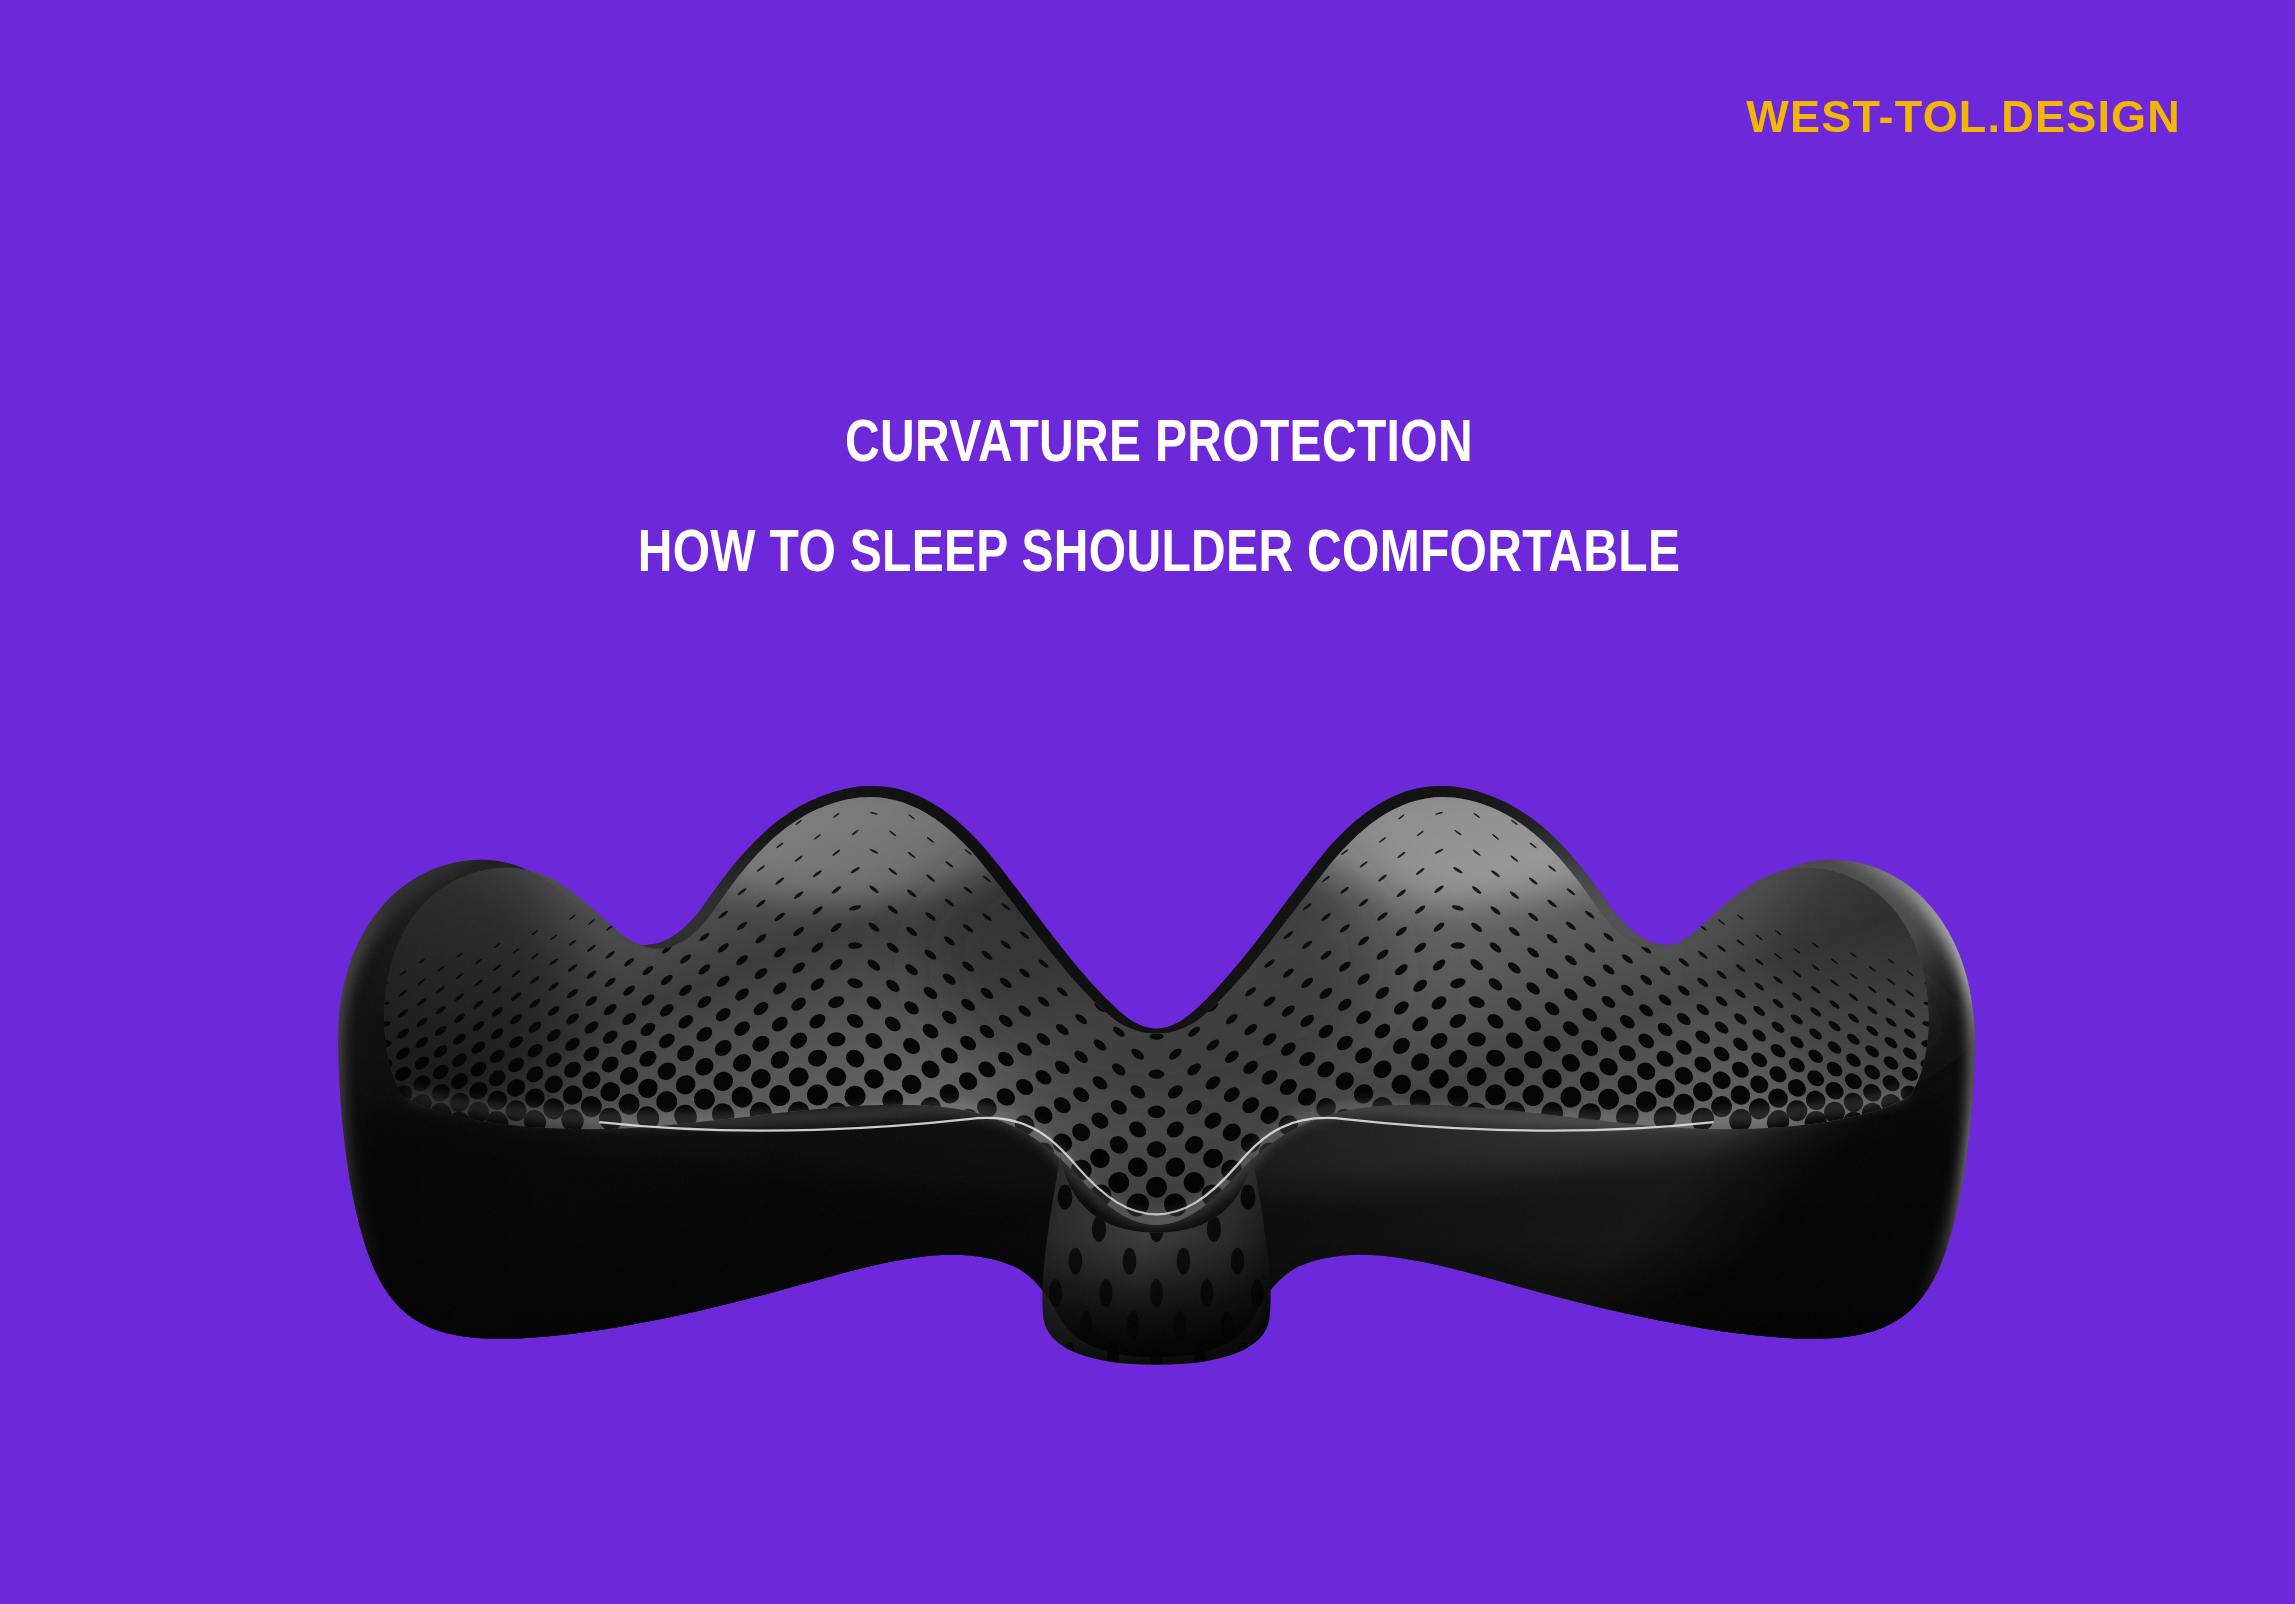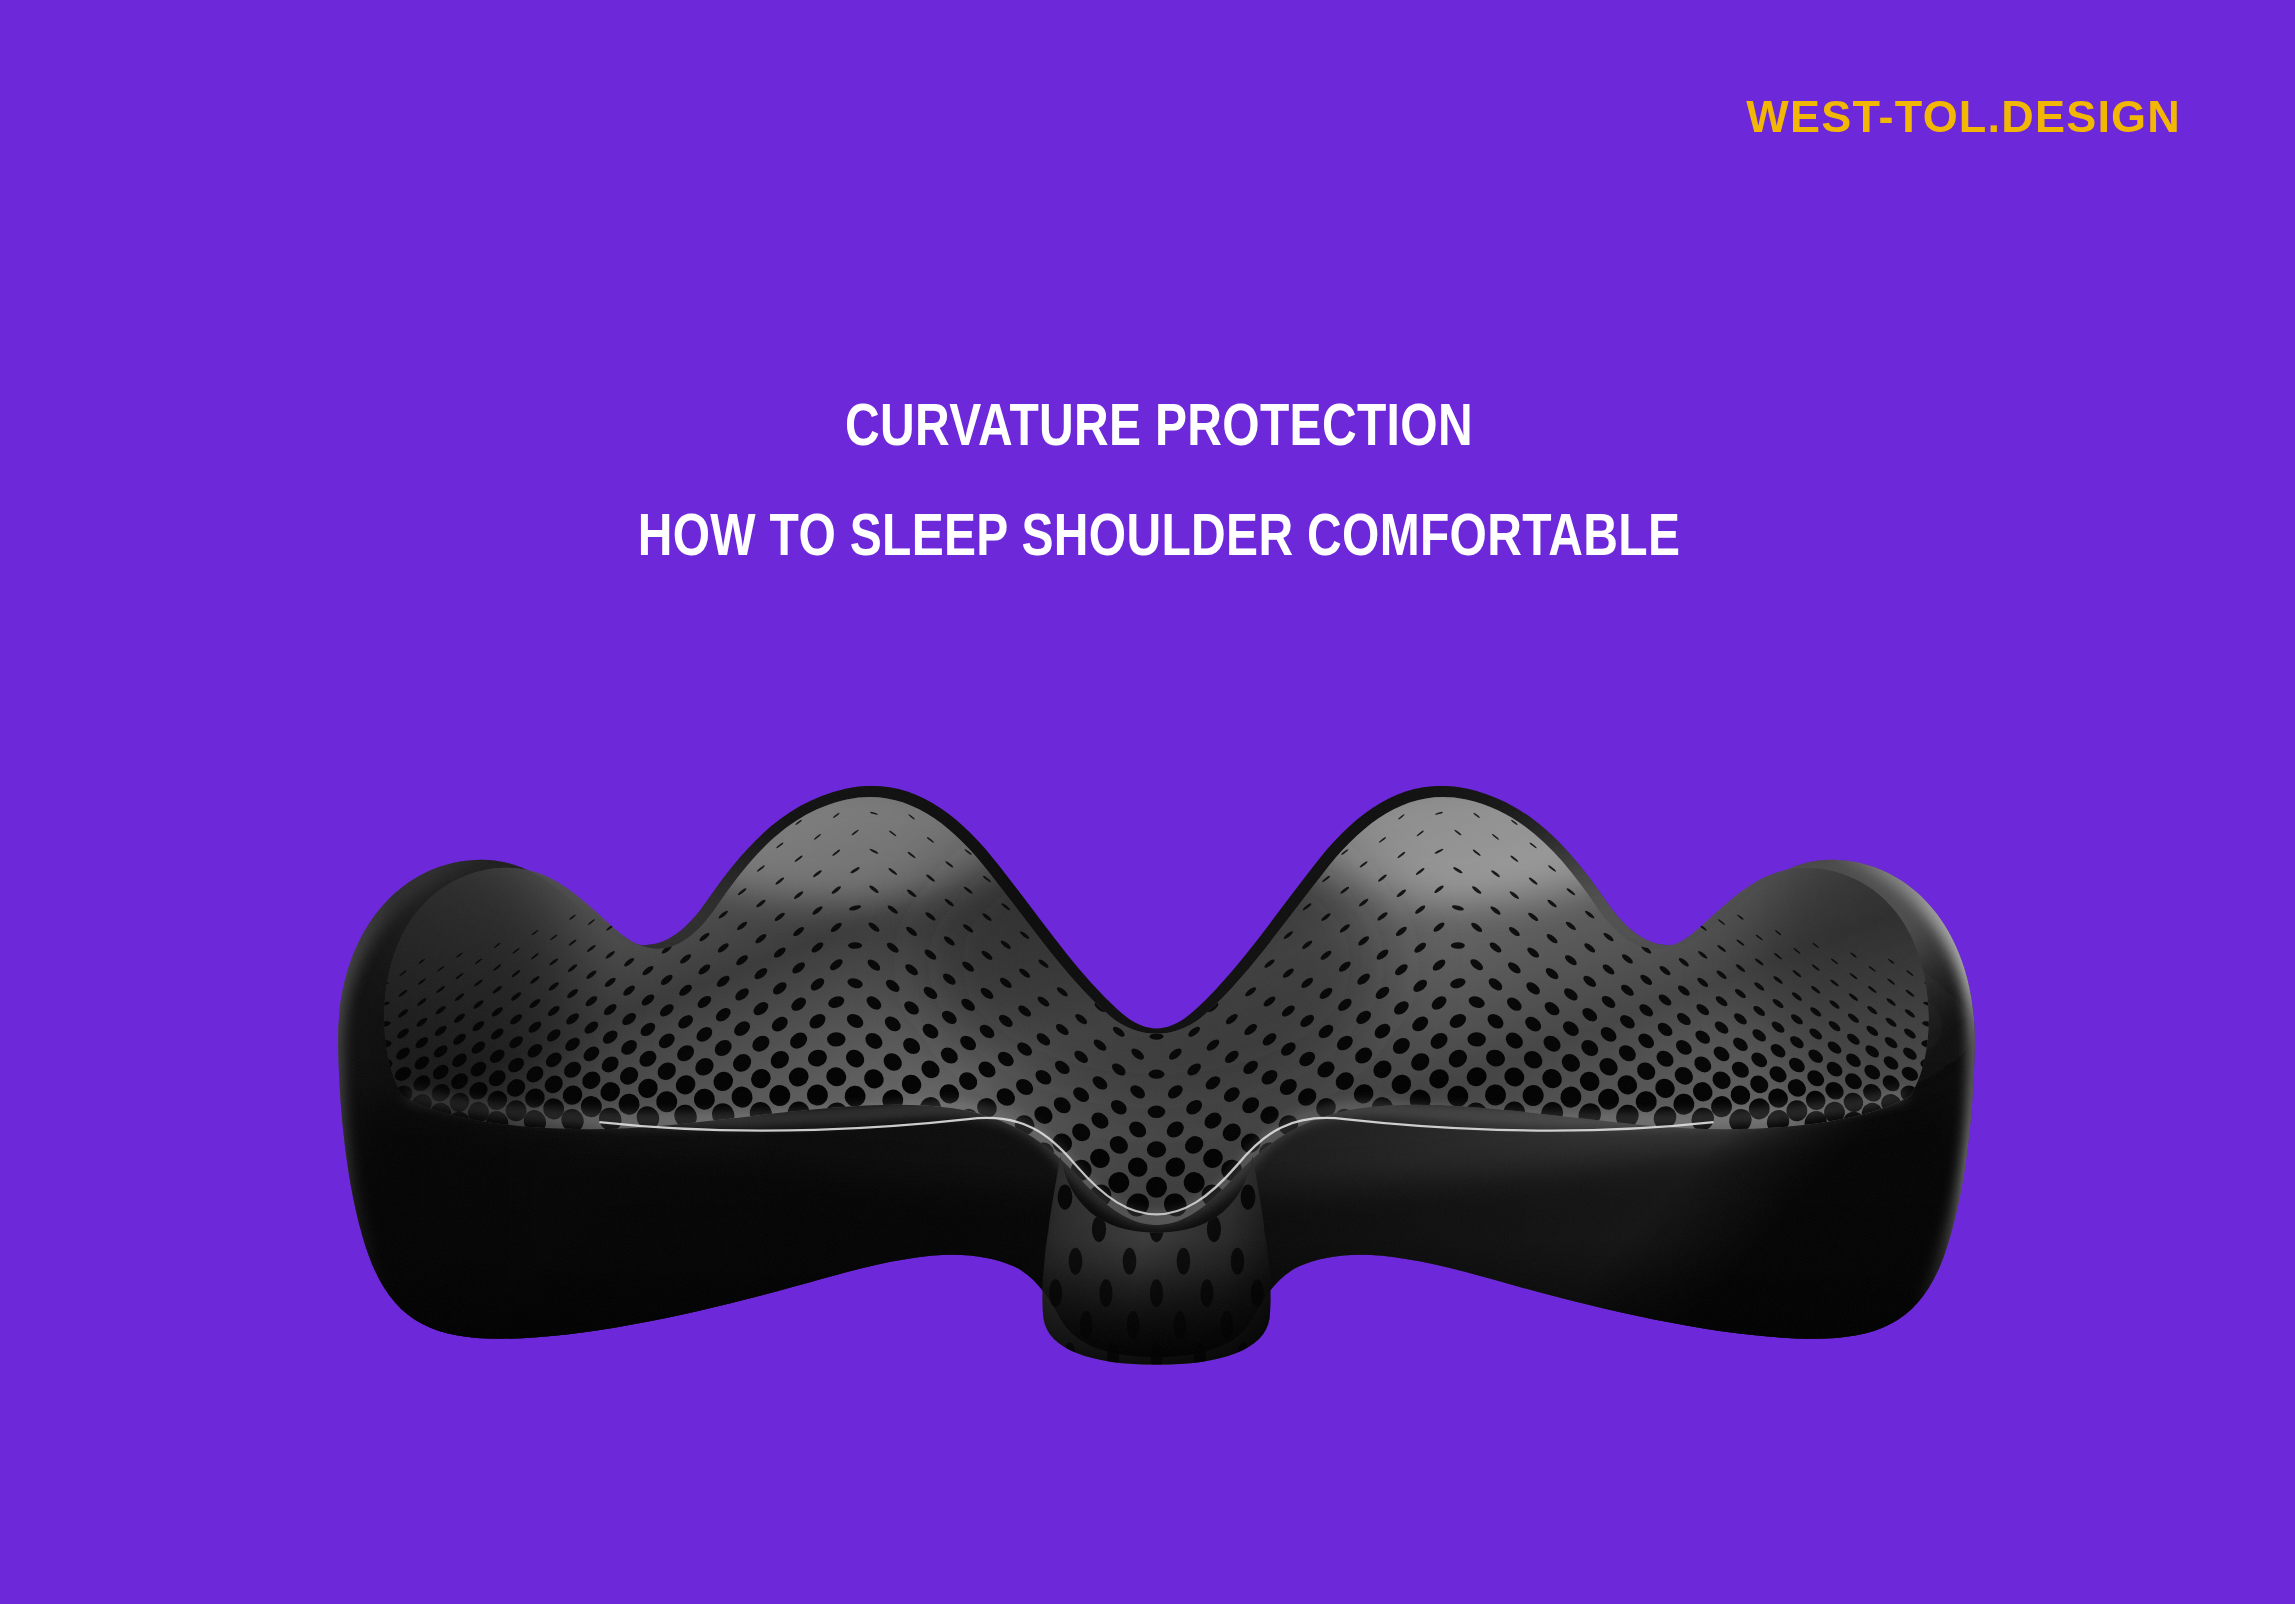--- a/index.html
+++ b/index.html
@@ -25,21 +25,21 @@
     letter-spacing:1.2px;
     color:#F2B705;
     white-space:nowrap;
     line-height:1;
     font-stretch:condensed;
   }
   
   #headings{
     position:absolute;
     left:0; right:0;
-    top:393px;
+    top:409px;
     text-align:center;
     margin-left:23px;
   }
   .headline{
     color:#FFFFFF;
     font-weight:bold;
     line-height:1.08;
     white-space:nowrap;
     transform:scaleX(0.80);
     transform-origin:center center;

